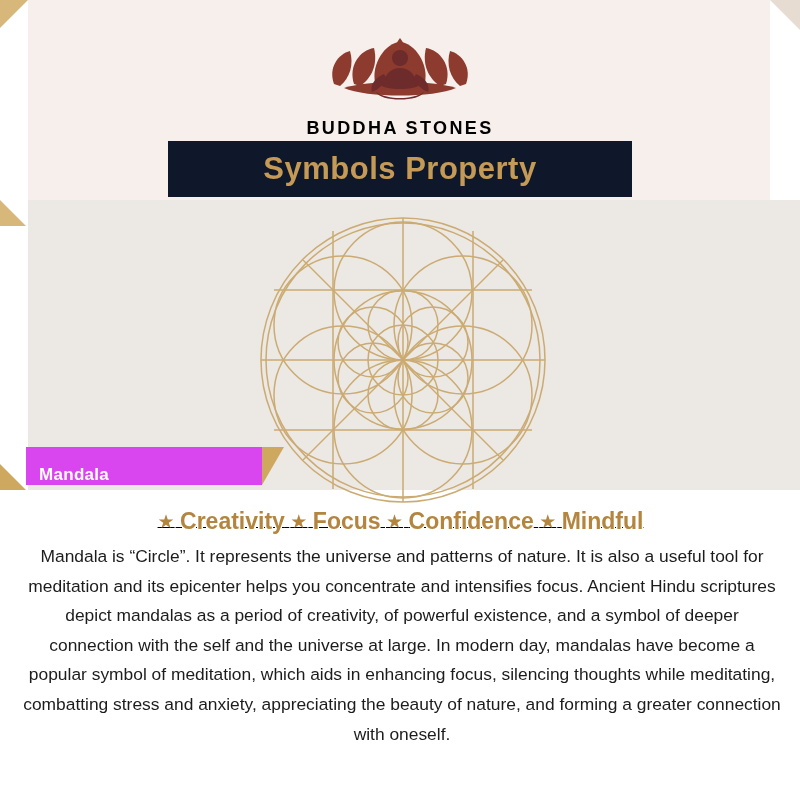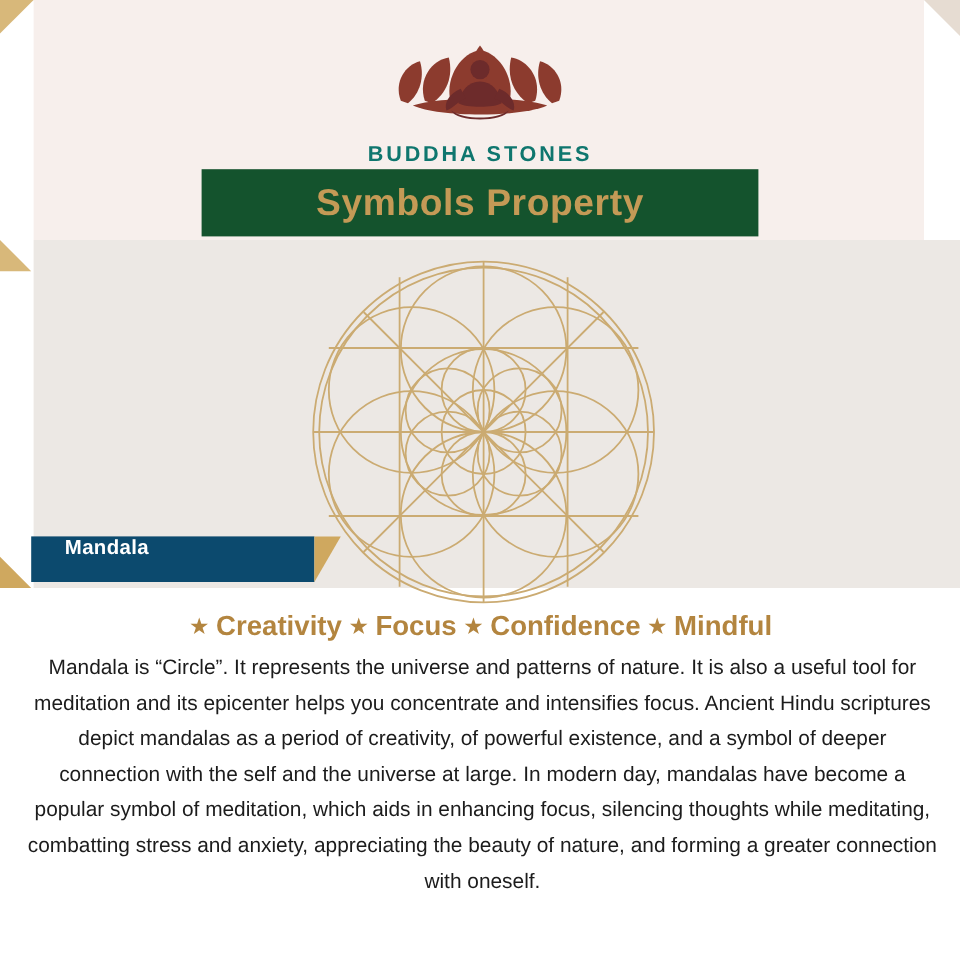--- a/index.html
+++ b/index.html
@@ -75,68 +75,69 @@
     text-align: center;
   }
   .lotus {
     display: block; margin: 0 auto;
   }
   .brand-name {
     margin-top: 2px;
     font-size: 18px;
     font-weight: bold;
     letter-spacing: 2.4px;
-    color: #0f766e;
+    color: #000000;
     font-family: "Liberation Sans", sans-serif;
   }
 
   
   .title-plate {
     position: absolute; left: 168px; top: 141px; width: 464px; height: 56px;
-    background: #14532d;
+    background: #0f172a;
     display: flex; align-items: center; justify-content: center;
   }
   .title-text {
     font-size: 31px;
     font-weight: bold;
     color: #c49a56;
     letter-spacing: 0.5px;
   }
 
   
   .mandala-wrap {
     position: absolute; left: 258px; top: 215px; width: 290px; height: 290px;
   }
 
   
   .ribbon {
     position: absolute; left: 26px; top: 447px; height: 38px;
-    background: #0c4a6e;
-    display: flex; align-items: flex-start;
-    padding-left: 28px; padding-right: 34px;
+    background: #d946ef;
+    display: flex; align-items: flex-end;
+    padding-left: 13px; padding-right: 34px;
     width: 236px;
   }
   .ribbon-text {
     color: #ffffff;
     font-weight: bold;
     font-size: 17px;
     letter-spacing: 0.3px;
   }
   .ribbon-tail {
     position: absolute; left: 262px; top: 447px;
     width: 0; height: 0;
     border-top: 38px solid #cfa85f;
     border-right: 22px solid transparent;
   }
 
   
   .keywords {
     position: absolute; left: 0; top: 508px; width: 800px;
     text-align: center;
     white-space: nowrap;
+    text-decoration: underline;
   }
   .kw {
     font-size: 23px; font-weight: bold; color: #b3853f;
     vertical-align: middle;
   }
   .kw-star {
     font-size: 19px; color: #b3853f; vertical-align: middle;
     margin: 0 1px;
   }
 

